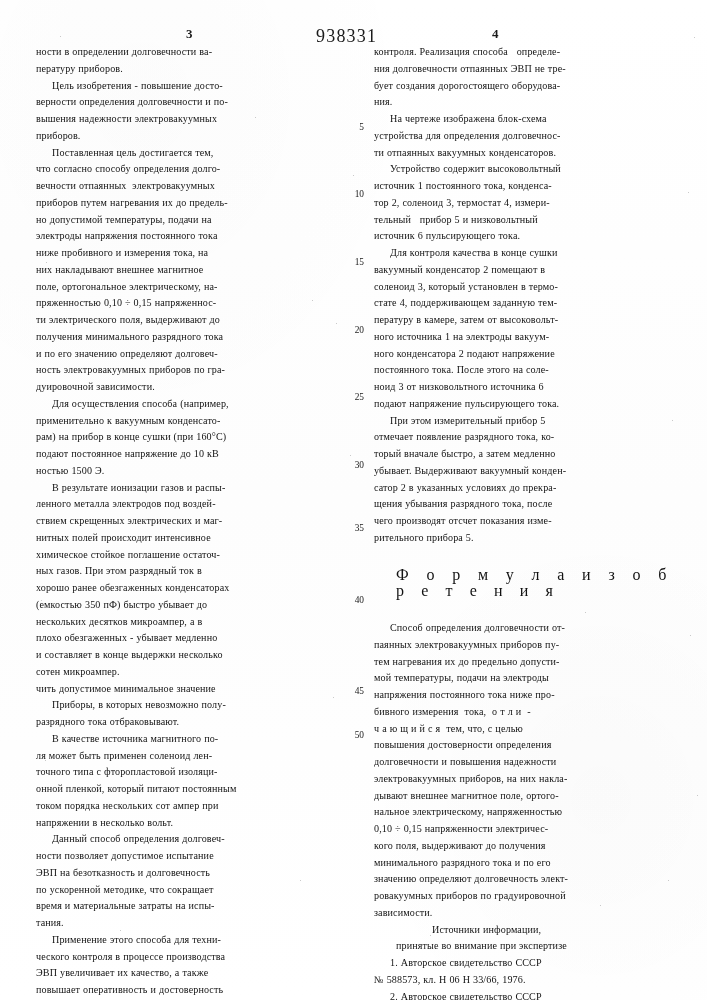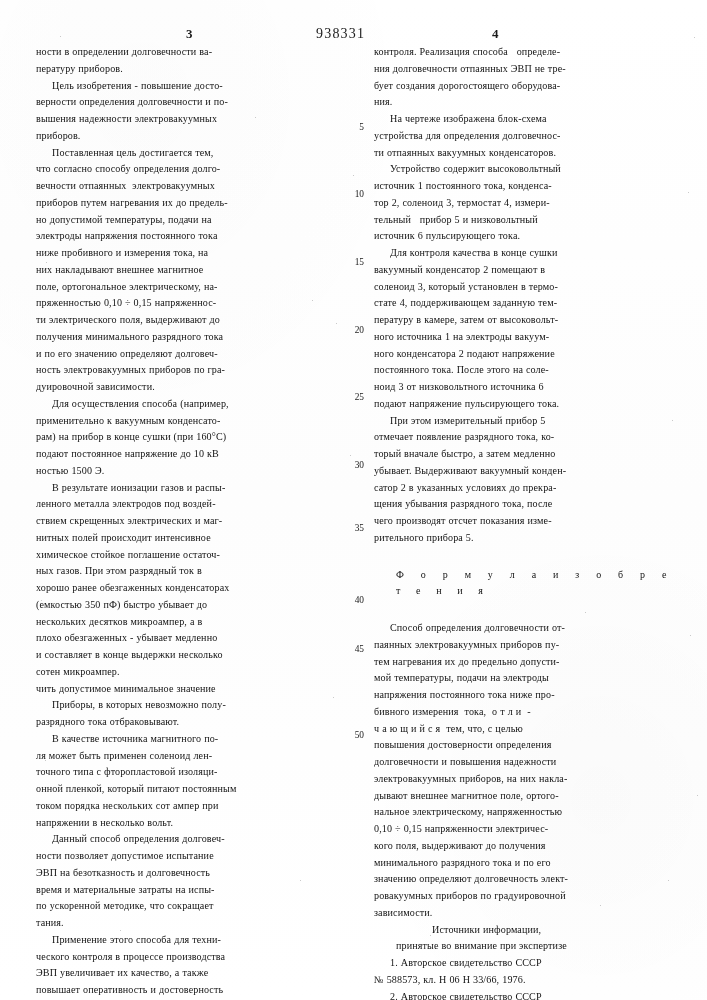--- a/index.html
+++ b/index.html
@@ -44,21 +44,21 @@
   }
   .hdr-num {
     position: absolute;
     font-family: "Liberation Serif", "DejaVu Serif", serif;
     font-weight: bold;
     font-size: 13px;
     color: #1b1b1b;
     letter-spacing: 0.5px;
   }
   .hdr-left   { left: 186px;  top: 0; }
-  .hdr-center { left: 316px;  top: 0; font-weight: normal; font-size: 14px; letter-spacing: 1.2px; }
+  .hdr-center { left: 316px;  top: 0; font-weight: normal; font-size: 18px; letter-spacing: 1.2px; }
   .hdr-right  { left: 492px;  top: 0; }
 
   
   .col {
     position: absolute;
     top: 44px;
     font-size: 10.1px;
     line-height: 16.75px;
     letter-spacing: 0.12px;
     color: #121212;
@@ -98,21 +98,21 @@
     text-align: right;
     width: 22px;
   }
 
   
   .claim-heading {
     display: block;
     padding-left: 22px;
     letter-spacing: 3.6px;
     word-spacing: 6px;
-    font-size: 10px;
+    font-size: 16px;
   }
   .sources-heading {
     display: block;
     padding-left: 58px;
   }
   .sources-sub {
     display: block;
     padding-left: 22px;
   }
   .spacer-md { display:block; height: 20px; }
@@ -141,33 +141,33 @@
 
   <div class="gutter">
       <div class="gnum" style="top: 78px;">5</div>
       <div class="gnum" style="top: 145px;">10</div>
       <div class="gnum" style="top: 213px;">15</div>
       <div class="gnum" style="top: 281px;">20</div>
       <div class="gnum" style="top: 348px;">25</div>
       <div class="gnum" style="top: 416px;">30</div>
       <div class="gnum" style="top: 479px;">35</div>
       <div class="gnum" style="top: 551px;">40</div>
-      <div class="gnum" style="top: 600px; text-align: right;">45</div>
+      <div class="gnum" style="top: 642px; text-align: right;">45</div>
       <div class="gnum" style="top: 686px;">50</div>
     </div>
 
   <div class="col col-left">
       <p><span class="ln">ности в определении долговечности ва-</span><span class="ln">пературу приборов.</span></p>
       <p><span class="ln ind">Цель изобретения - повышение досто-</span><span class="ln">верности определения долговечности и по-</span><span class="ln">вышения надежности электровакуумных</span><span class="ln">приборов.</span></p>
       <p><span class="ln ind">Поставленная цель достигается тем,</span><span class="ln">что согласно способу определения долго-</span><span class="ln">вечности отпаянных  электровакуумных</span><span class="ln">приборов путем нагревания их до предель-</span><span class="ln">но допустимой температуры, подачи на</span><span class="ln">электроды напряжения постоянного тока</span><span class="ln">ниже пробивного и измерения тока, на</span><span class="ln">них накладывают внешнее магнитное</span><span class="ln">поле, ортогональное электрическому, на-</span><span class="ln">пряженностью 0,10 ÷ 0,15 напряженнос-</span><span class="ln">ти электрического поля, выдерживают до</span><span class="ln">получения минимального разрядного тока</span><span class="ln">и по его значению определяют долговеч-</span><span class="ln">ность электровакуумных приборов по гра-</span><span class="ln">дуировочной зависимости.</span></p>
       <p><span class="ln ind">Для осуществления способа (например,</span><span class="ln">применительно к вакуумным конденсато-</span><span class="ln">рам) на прибор в конце сушки (при 160°С)</span><span class="ln">подают постоянное напряжение до 10 кВ</span><span class="ln">ностью 1500 Э.</span></p>
       <p><span class="ln ind">В результате ионизации газов и распы-</span><span class="ln">ленного металла электродов под воздей-</span><span class="ln">ствием скрещенных электрических и маг-</span><span class="ln">нитных полей происходит интенсивное</span><span class="ln">химическое стойкое поглашение остаточ-</span><span class="ln">ных газов. При этом разрядный ток в</span><span class="ln">хорошо ранее обезгаженных конденсаторах</span><span class="ln">(емкостью 350 пФ) быстро убывает до</span><span class="ln">нескольких десятков микроампер, а в</span><span class="ln">плохо обезгаженных - убывает медленно</span><span class="ln">и составляет в конце выдержки несколько</span><span class="ln">сотен микроампер.</span></p>
       <p><span class="ln">чить допустимое минимальное значение</span><span class="ln ind">Приборы, в которых невозможно полу-</span><span class="ln">разрядного тока отбраковывают.</span></p>
       <p><span class="ln ind">В качестве источника магнитного по-</span><span class="ln">ля может быть применен соленоид лен-</span><span class="ln">точного типа с фторопластовой изоляци-</span><span class="ln">онной пленкой, который питают постоянным</span><span class="ln">током порядка нескольких сот ампер при</span><span class="ln">напряжении в несколько вольт.</span></p>
-      <p><span class="ln ind">Данный способ определения долговеч-</span><span class="ln">ности позволяет допустимое испытание</span><span class="ln">ЭВП на безотказность и долговечность</span><span class="ln">время и материальные затраты на испы-</span><span class="ln">по ускоренной методике, что сокращает</span><span class="ln">тания.</span></p>
+      <p><span class="ln ind">Данный способ определения долговеч-</span><span class="ln">ности позволяет допустимое испытание</span><span class="ln">ЭВП на безотказность и долговечность</span><span class="ln">по ускоренной методике, что сокращает</span><span class="ln">время и материальные затраты на испы-</span><span class="ln">тания.</span></p>
       <p><span class="ln ind">Применение этого способа для техни-</span><span class="ln">ческого контроля в процессе производства</span><span class="ln">ЭВП увеличивает их качество, а также</span><span class="ln">повышает оперативность и достоверность</span></p>
     </div>
   <div class="col col-right">
       <p><span class="ln">контроля. Реализация способа   определе-</span><span class="ln">ния долговечности отпаянных ЭВП не тре-</span><span class="ln">бует создания дорогостоящего оборудова-</span><span class="ln">ния.</span></p>
       <p><span class="ln ind">На чертеже изображена блок-схема</span><span class="ln">устройства для определения долговечнос-</span><span class="ln">ти отпаянных вакуумных конденсаторов.</span></p>
       <p><span class="ln ind">Устройство содержит высоковольтный</span><span class="ln">источник 1 постоянного тока, конденса-</span><span class="ln">тор 2, соленоид 3, термостат 4, измери-</span><span class="ln">тельный   прибор 5 и низковольтный</span><span class="ln">источник 6 пульсирующего тока.</span></p>
       <p><span class="ln ind">Для контроля качества в конце сушки</span><span class="ln">вакуумный конденсатор 2 помещают в</span><span class="ln">соленоид 3, который установлен в термо-</span><span class="ln">стате 4, поддерживающем заданную тем-</span><span class="ln">пературу в камере, затем от высоковольт-</span><span class="ln">ного источника 1 на электроды вакуум-</span><span class="ln">ного конденсатора 2 подают напряжение</span><span class="ln">постоянного тока. После этого на соле-</span><span class="ln">ноид 3 от низковольтного источника 6</span><span class="ln">подают напряжение пульсирующего тока.</span></p>
       <p><span class="ln ind">При этом измерительный прибор 5</span><span class="ln">отмечает появление разрядного тока, ко-</span><span class="ln">торый вначале быстро, а затем медленно</span><span class="ln">убывает. Выдерживают вакуумный конден-</span><span class="ln">сатор 2 в указанных условиях до прекра-</span><span class="ln">щения убывания разрядного тока, после</span><span class="ln">чего производят отсчет показания изме-</span><span class="ln">рительного прибора 5.</span></p>
       <span class="spacer-md"></span>
       <div class="claim-heading">Ф о р м у л а   и з о б р е т е н и я</div>

